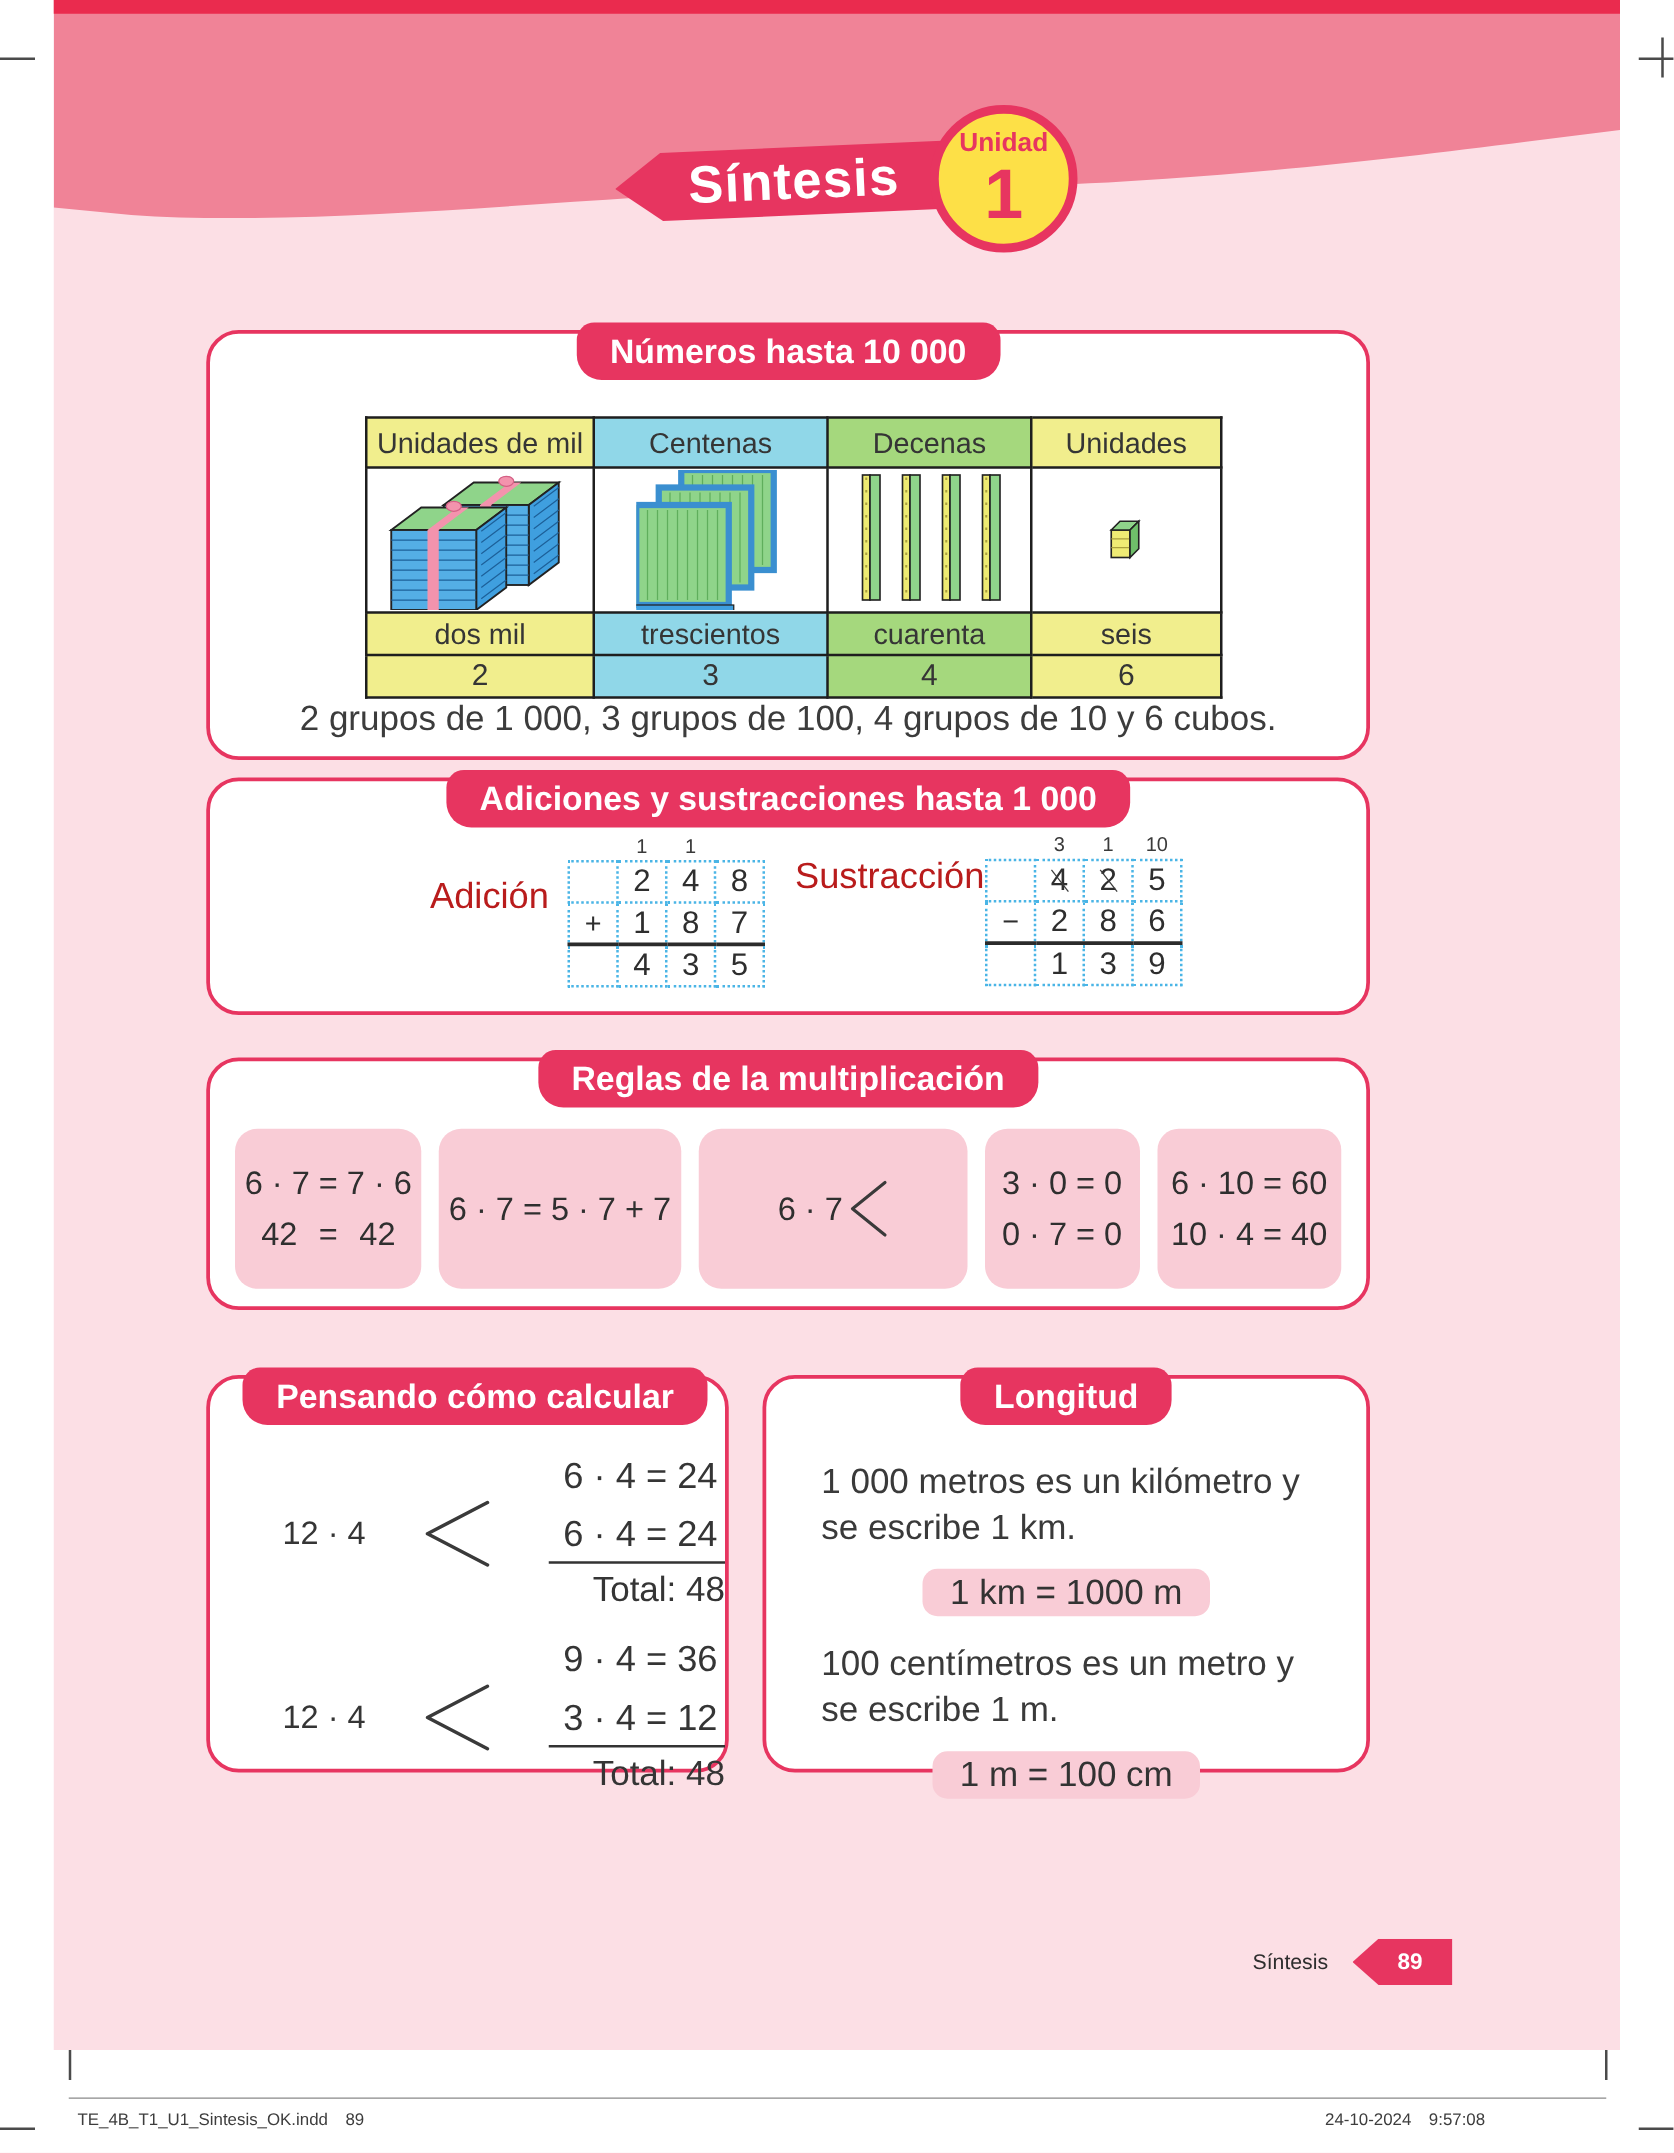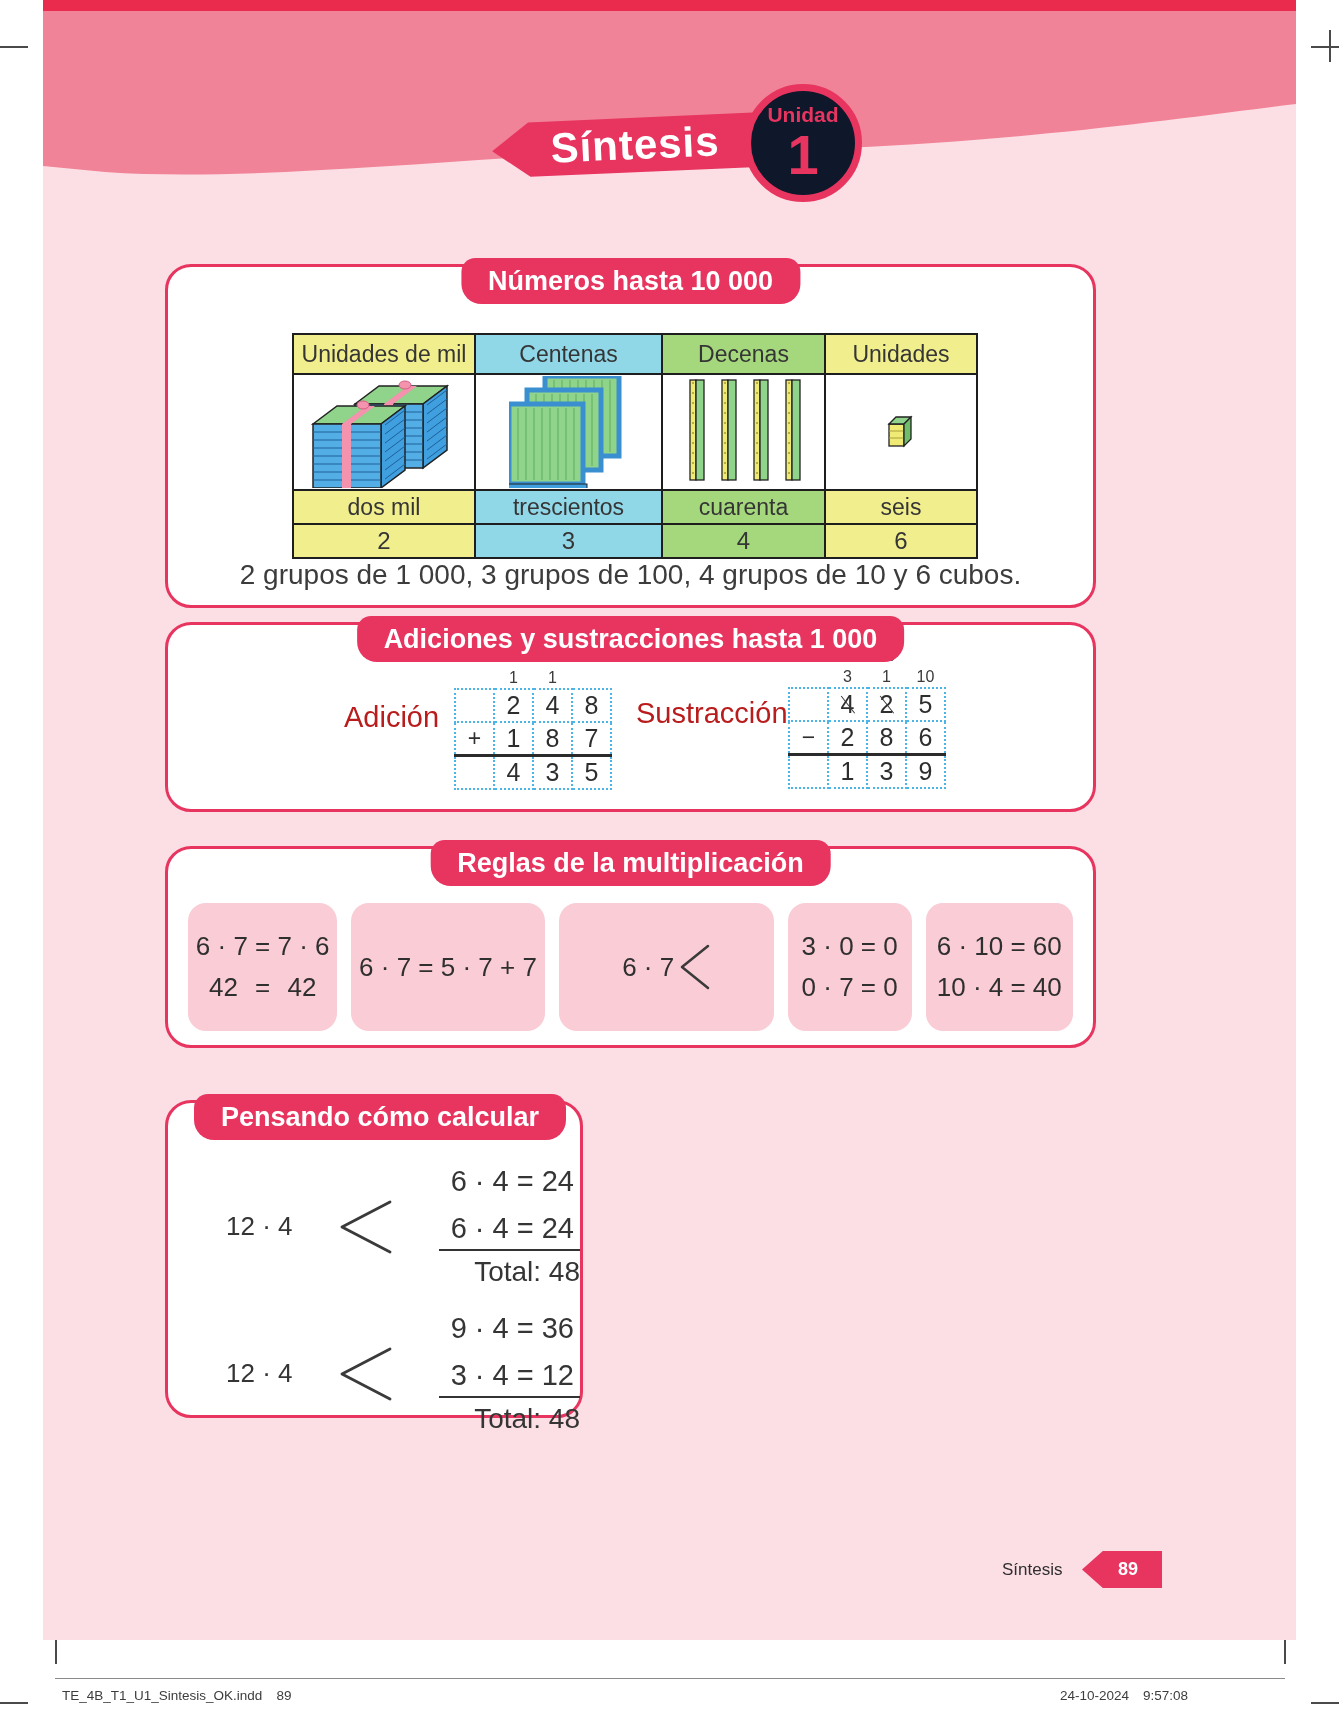--- a/index.html
+++ b/index.html
@@ -13,21 +13,21 @@
 
   
   .mark{position:absolute;background:#4a4a4a;}
 
   
   .banner{position:absolute;left:492px;top:116px;width:286px;height:58px;background:#e73560;
           clip-path:polygon(0 50%,13% 3%,100% 3%,100% 97%,13% 97%);transform:rotate(-2.5deg);
           display:flex;align-items:center;justify-content:center;z-index:7;}
   .banner span{color:#ffffff;font-size:42px;font-weight:800;letter-spacing:1px;}
   .unit-badge{position:absolute;left:744px;top:84px;width:104px;height:104px;border-radius:50%;
-          background:#0f172a;border:7px solid #e73560;z-index:8;display:flex;flex-direction:column;
+          background:#fde047;border:7px solid #e73560;z-index:8;display:flex;flex-direction:column;
           align-items:center;justify-content:center;line-height:1;}
   .unit-badge .ulabel{color:#e73560;font-size:21px;font-weight:800;margin-bottom:2px;}
   .unit-badge .unum{color:#e73560;font-size:56px;font-weight:800;}
 
   
   .sbox{position:absolute;background:#ffffff;border:3.5px solid #e73560;border-radius:26px;z-index:3;}
   .stab{position:absolute;top:-9px;height:46px;line-height:46px;padding:0 27px;background:#e73560;
         color:#ffffff;font-size:27px;font-weight:700;border-radius:14px 14px 20px 20px;white-space:nowrap;z-index:4;}
   .stab.center{left:50%;transform:translateX(-50%);}
   .stab.left{left:26px;}
@@ -252,21 +252,21 @@
       </tr>
       <tr class="gridrow resultrow">
         <td></td>
         <td>4</td>
         <td>3</td>
         <td>5</td>
       </tr>
     </tbody>
       </table>
 
-    <div class="calc-label" style="left:468px;top:72px;">Sustracción</div>
+    <div class="calc-label" style="left:468px;top:60px;">Sustracción</div>
     <table class="calc" style="left:620px;top:20px;">
       <tbody>
           <tr class="carryrow">
         <td></td>
         <td></td>
         <td>10</td>
         <td></td>
       </tr>
       <tr class="carryrow">
         <td></td>
@@ -346,20 +346,31 @@
         <path d="M2 36 L50 11 M2 36 L50 61" stroke="#3a3a3a" stroke-width="2.8" fill="none" stroke-linecap="round"></path>
       </svg>
       <div class="bcol">
         <span class="beq1">9 · 4 = 36</span>
         <span class="beq2">3 · 4 = 12</span>
         <span class="btotal">Total: 48</span>
       </div>
     </div>
   </div>
 
+  <div class="sbox" style="left:610px;top:1100px;width:480px;height:312px;">
+    <div class="stab center">Longitud</div>
+    <p class="lng-text" style="margin-top:64px;">1 000 metros es un kilómetro y se escribe 1 km.</p>
+    <div class="pillwrap" style="margin-top:14px;">
+      <span class="pill">1 km = 1000 m</span>
+    </div>
+    <p class="lng-text" style="margin-top:20px;">100 centímetros es un metro y se escribe 1 m.</p>
+    <div class="pillwrap" style="margin-top:14px;">
+      <span class="pill">1 m = 100 cm</span>
+    </div>
+  </div>
 
   <div class="foot-label">Síntesis</div>
   <div class="foot-arrow">
     <span>89</span>
   </div>
 
   <div class="printrule"></div>
   <div class="printinfo" style="left:62px;">
     <span>TE_4B_T1_U1_Sintesis_OK.indd</span>
     <span>89</span>

